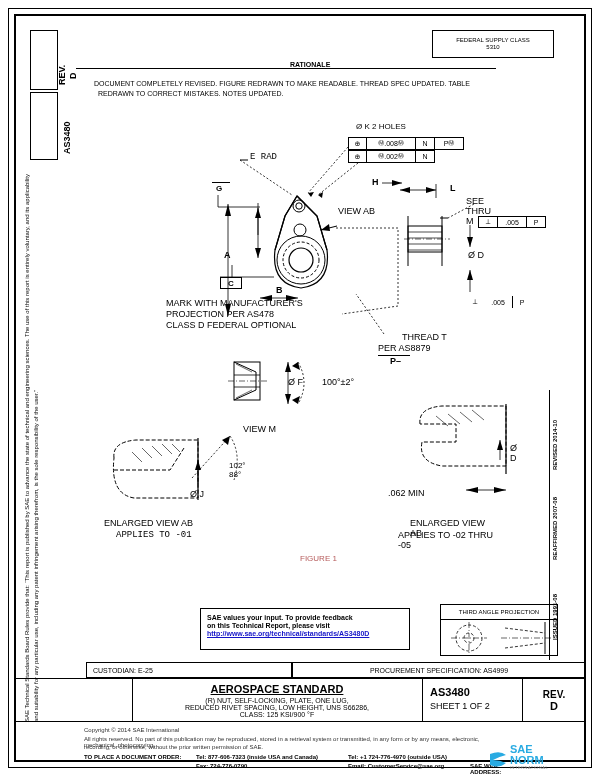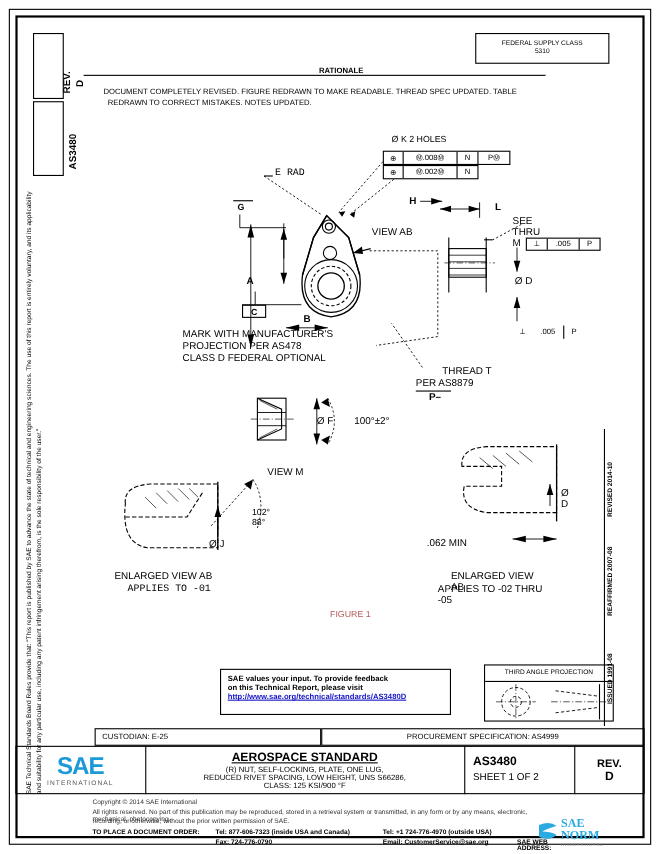--- a/index.html
+++ b/index.html
@@ -331,26 +331,20 @@
 
   <div class="bx ctr" style="left:86px;top:662px;width:206px;height:16px;justify-content:flex-start;">
     <span class="t7" style="margin-left:6px;">CUSTODIAN: E-25</span>
   </div>
   <div class="bx ctr" style="left:292px;top:662px;width:294px;height:16px;">
     <span class="t7">PROCUREMENT SPECIFICATION: AS4999</span>
   </div>
 
   <div class="bx" style="left:14px;top:678px;width:572px;height:44px;"></div>
 
-  <div class="abs ctr" style="left:14px;top:678px;width:118px;height:44px;flex-direction:column;">
-    <div style="font-size:22px;font-weight:bold;color:#1a9ad7;letter-spacing:-1px;font-family:'Liberation Sans',sans-serif;">
-      <span>SAE</span>
-    </div>
-    <div class="t6" style="color:#555;letter-spacing:1px;">INTERNATIONAL</div>
-  </div>
   <div class="ln" style="left:132px;top:678px;width:1px;height:44px;"></div>
 
   <div class="abs ctr" style="left:132px;top:678px;width:290px;height:44px;flex-direction:column;">
     <div class="t11 b u" style="margin-bottom:2px;text-align:right;">AEROSPACE STANDARD</div>
     <div class="t7">(R) NUT, SELF-LOCKING, PLATE, ONE LUG,</div>
     <div class="t7">REDUCED RIVET SPACING, LOW HEIGHT, UNS S66286,</div>
     <div class="t7">CLASS: 125 KSI/900 °F</div>
   </div>
   <div class="ln" style="left:422px;top:678px;width:1px;height:44px;"></div>
 
@@ -368,21 +362,21 @@
   <div class="abs t6" style="left:84px;top:727px;color:#333;">Copyright © 2014 SAE International</div>
   <div class="abs t6" style="left:84px;top:736px;color:#333;">All rights reserved. No part of this publication may be reproduced, stored in a retrieval system or transmitted, in any form or by any means, electronic, mechanical, photocopying,</div>
   <div class="abs t6" style="left:84px;top:744px;color:#333;">recording, or otherwise, without the prior written permission of SAE.</div>
   <div class="abs t6 b" style="left:84px;top:754px;">TO PLACE A DOCUMENT ORDER:</div>
   <div class="abs t6 b" style="left:196px;top:754px;">Tel: 877-606-7323 (inside USA and Canada)</div>
   <div class="abs t6 b" style="left:196px;top:763px;">Fax: 724-776-0790</div>
   <div class="abs t6 b" style="left:348px;top:754px;">Tel: +1 724-776-4970 (outside USA)</div>
   <div class="abs t6 b" style="left:348px;top:763px;">Email: CustomerService@sae.org</div>
   <div class="abs t6 b" style="left:470px;top:763px;">SAE WEB ADDRESS:</div>
 
-  <div class="abs" style="left:486px;top:744px;display:flex;align-items:flex-start;font-family:Liberation Serif, serif;">
+  <div class="abs" style="left:486px;top:744px;display:flex;align-items:flex-end;">
     <svg style="width:22px;height:22px;">
       <path d="M 4 6 Q 14 2 20 7 Q 12 9 7 12 Q 14 12 20 15 Q 13 21 4 17" fill="#29abe2"></path>
     </svg>
     <div style="margin-left:2px;line-height:1;">
       <div style="font-size:11px;font-weight:bold;color:#29abe2;">SAE NORM</div>
       <div style="font-size:4px;color:#888;letter-spacing:0.5px;">INTERNATIONAL</div>
     </div>
   </div>
 
 </div>

